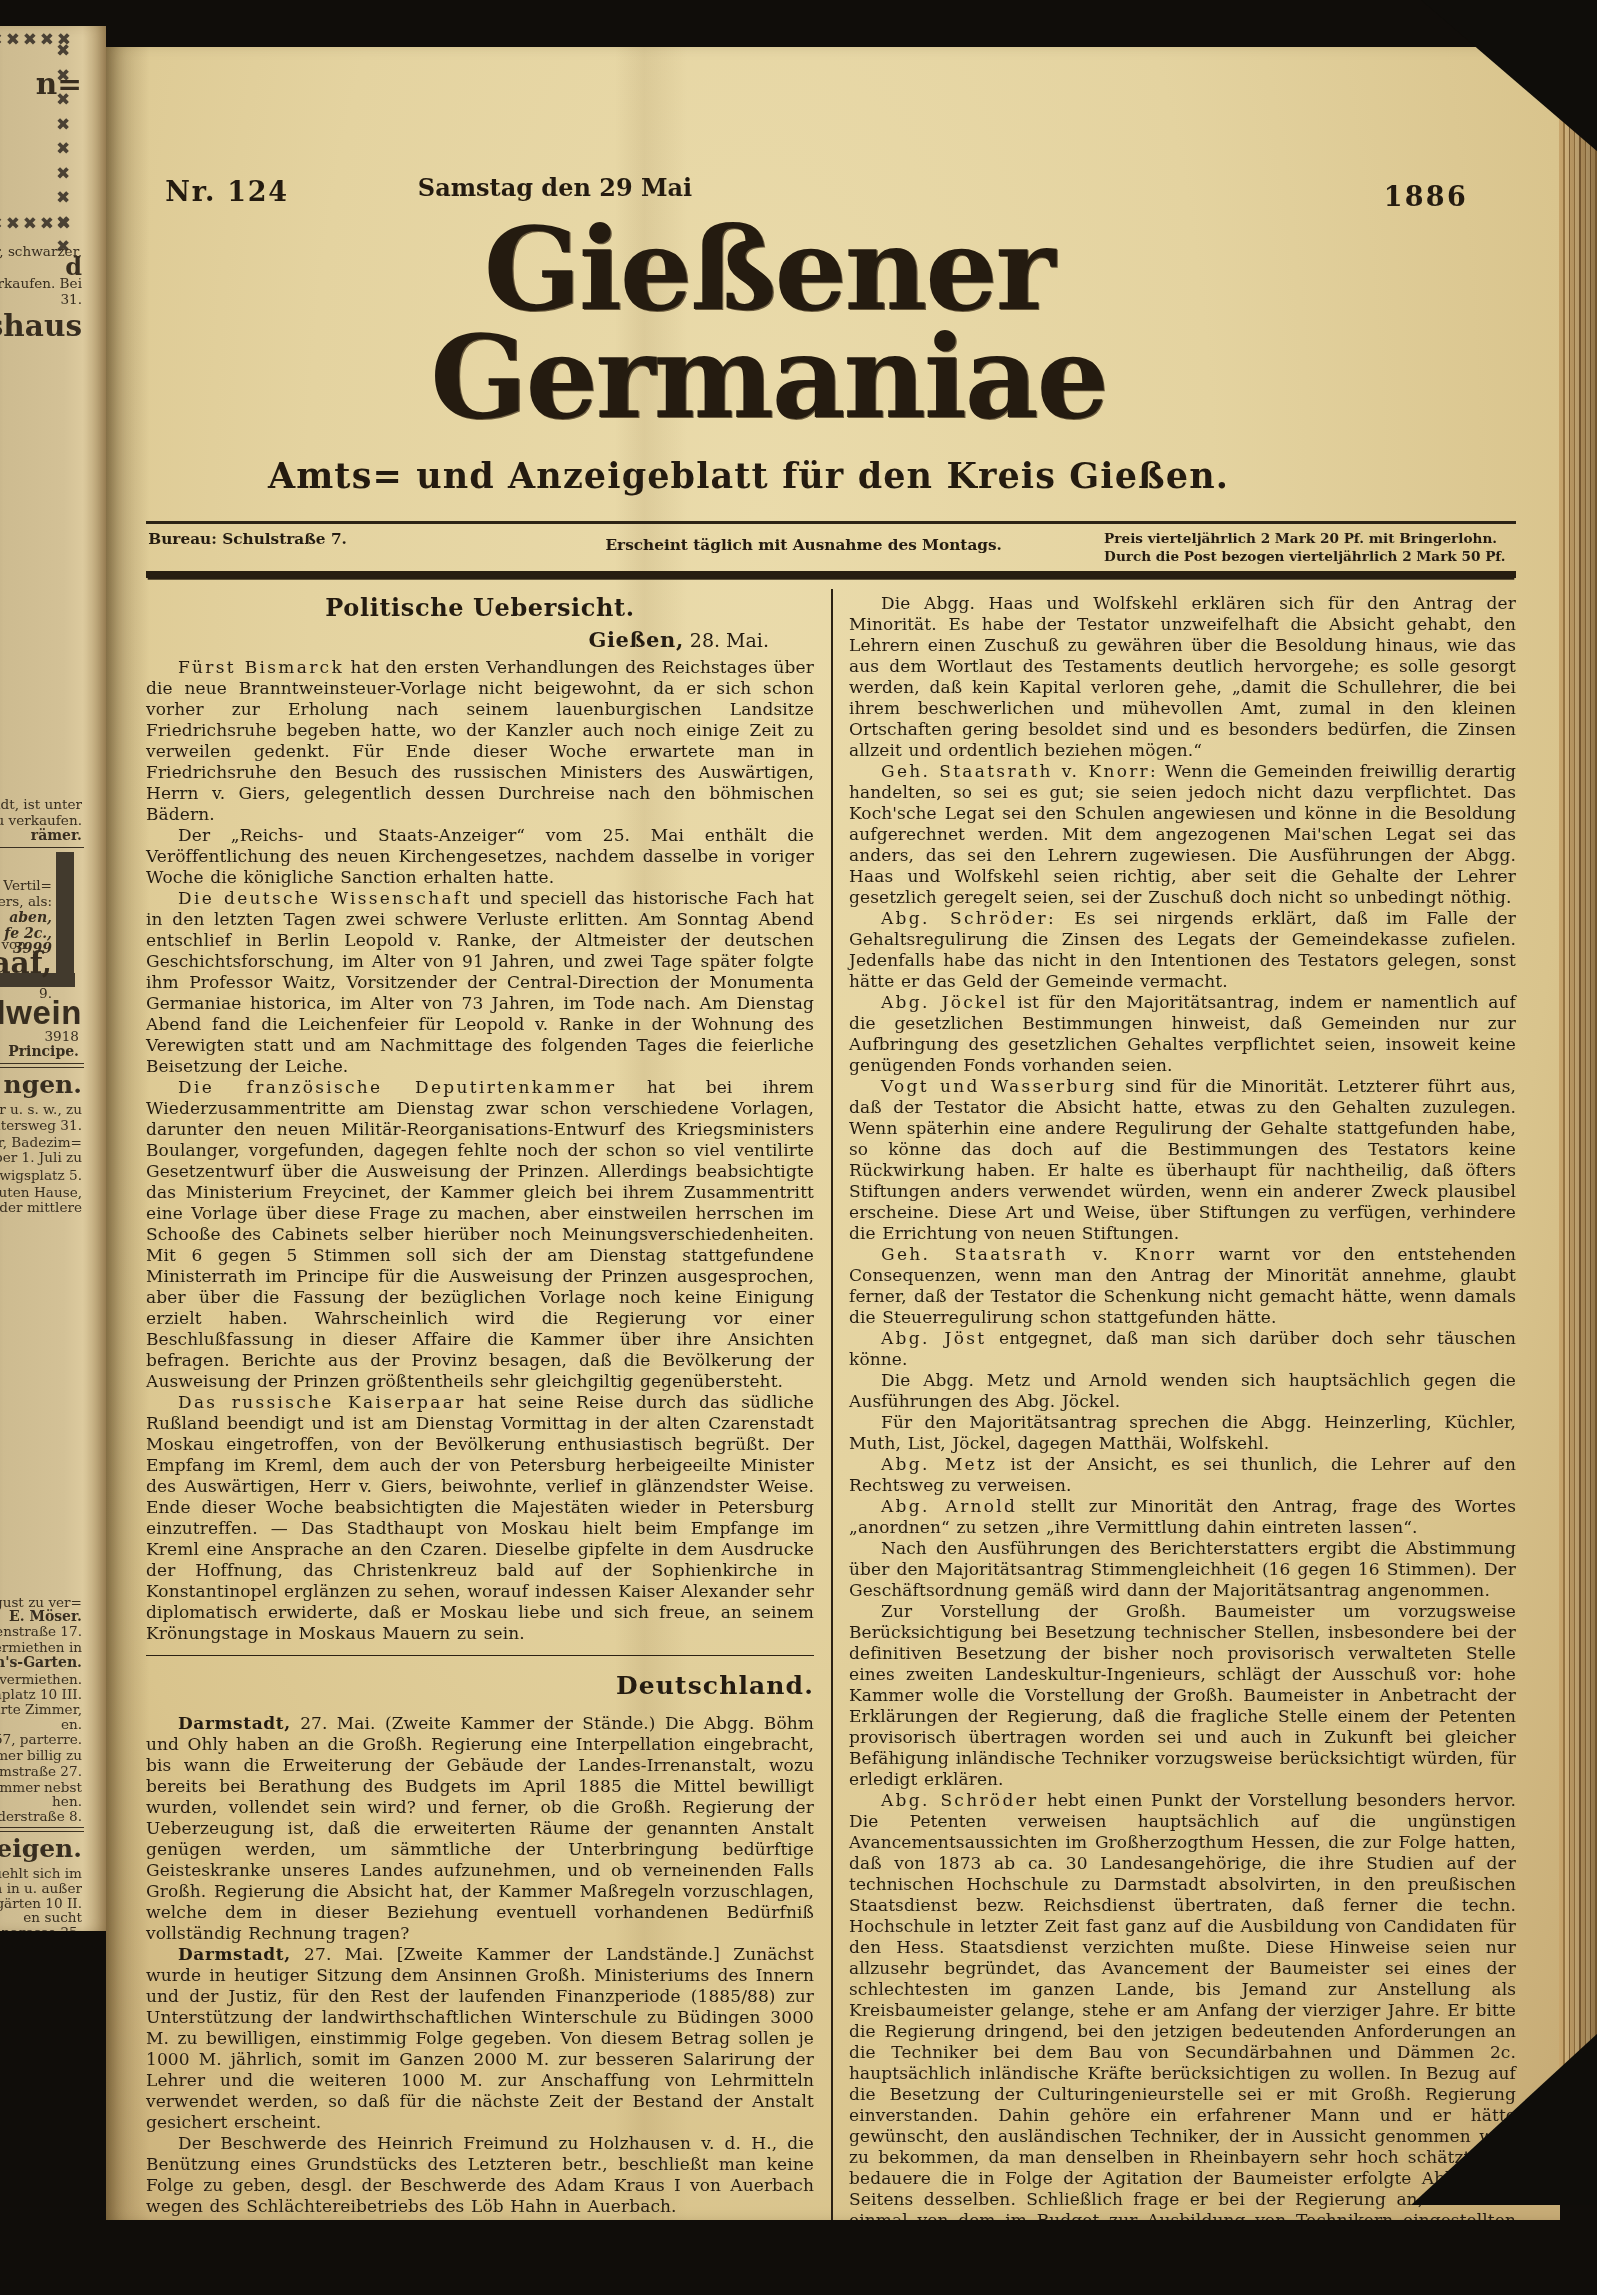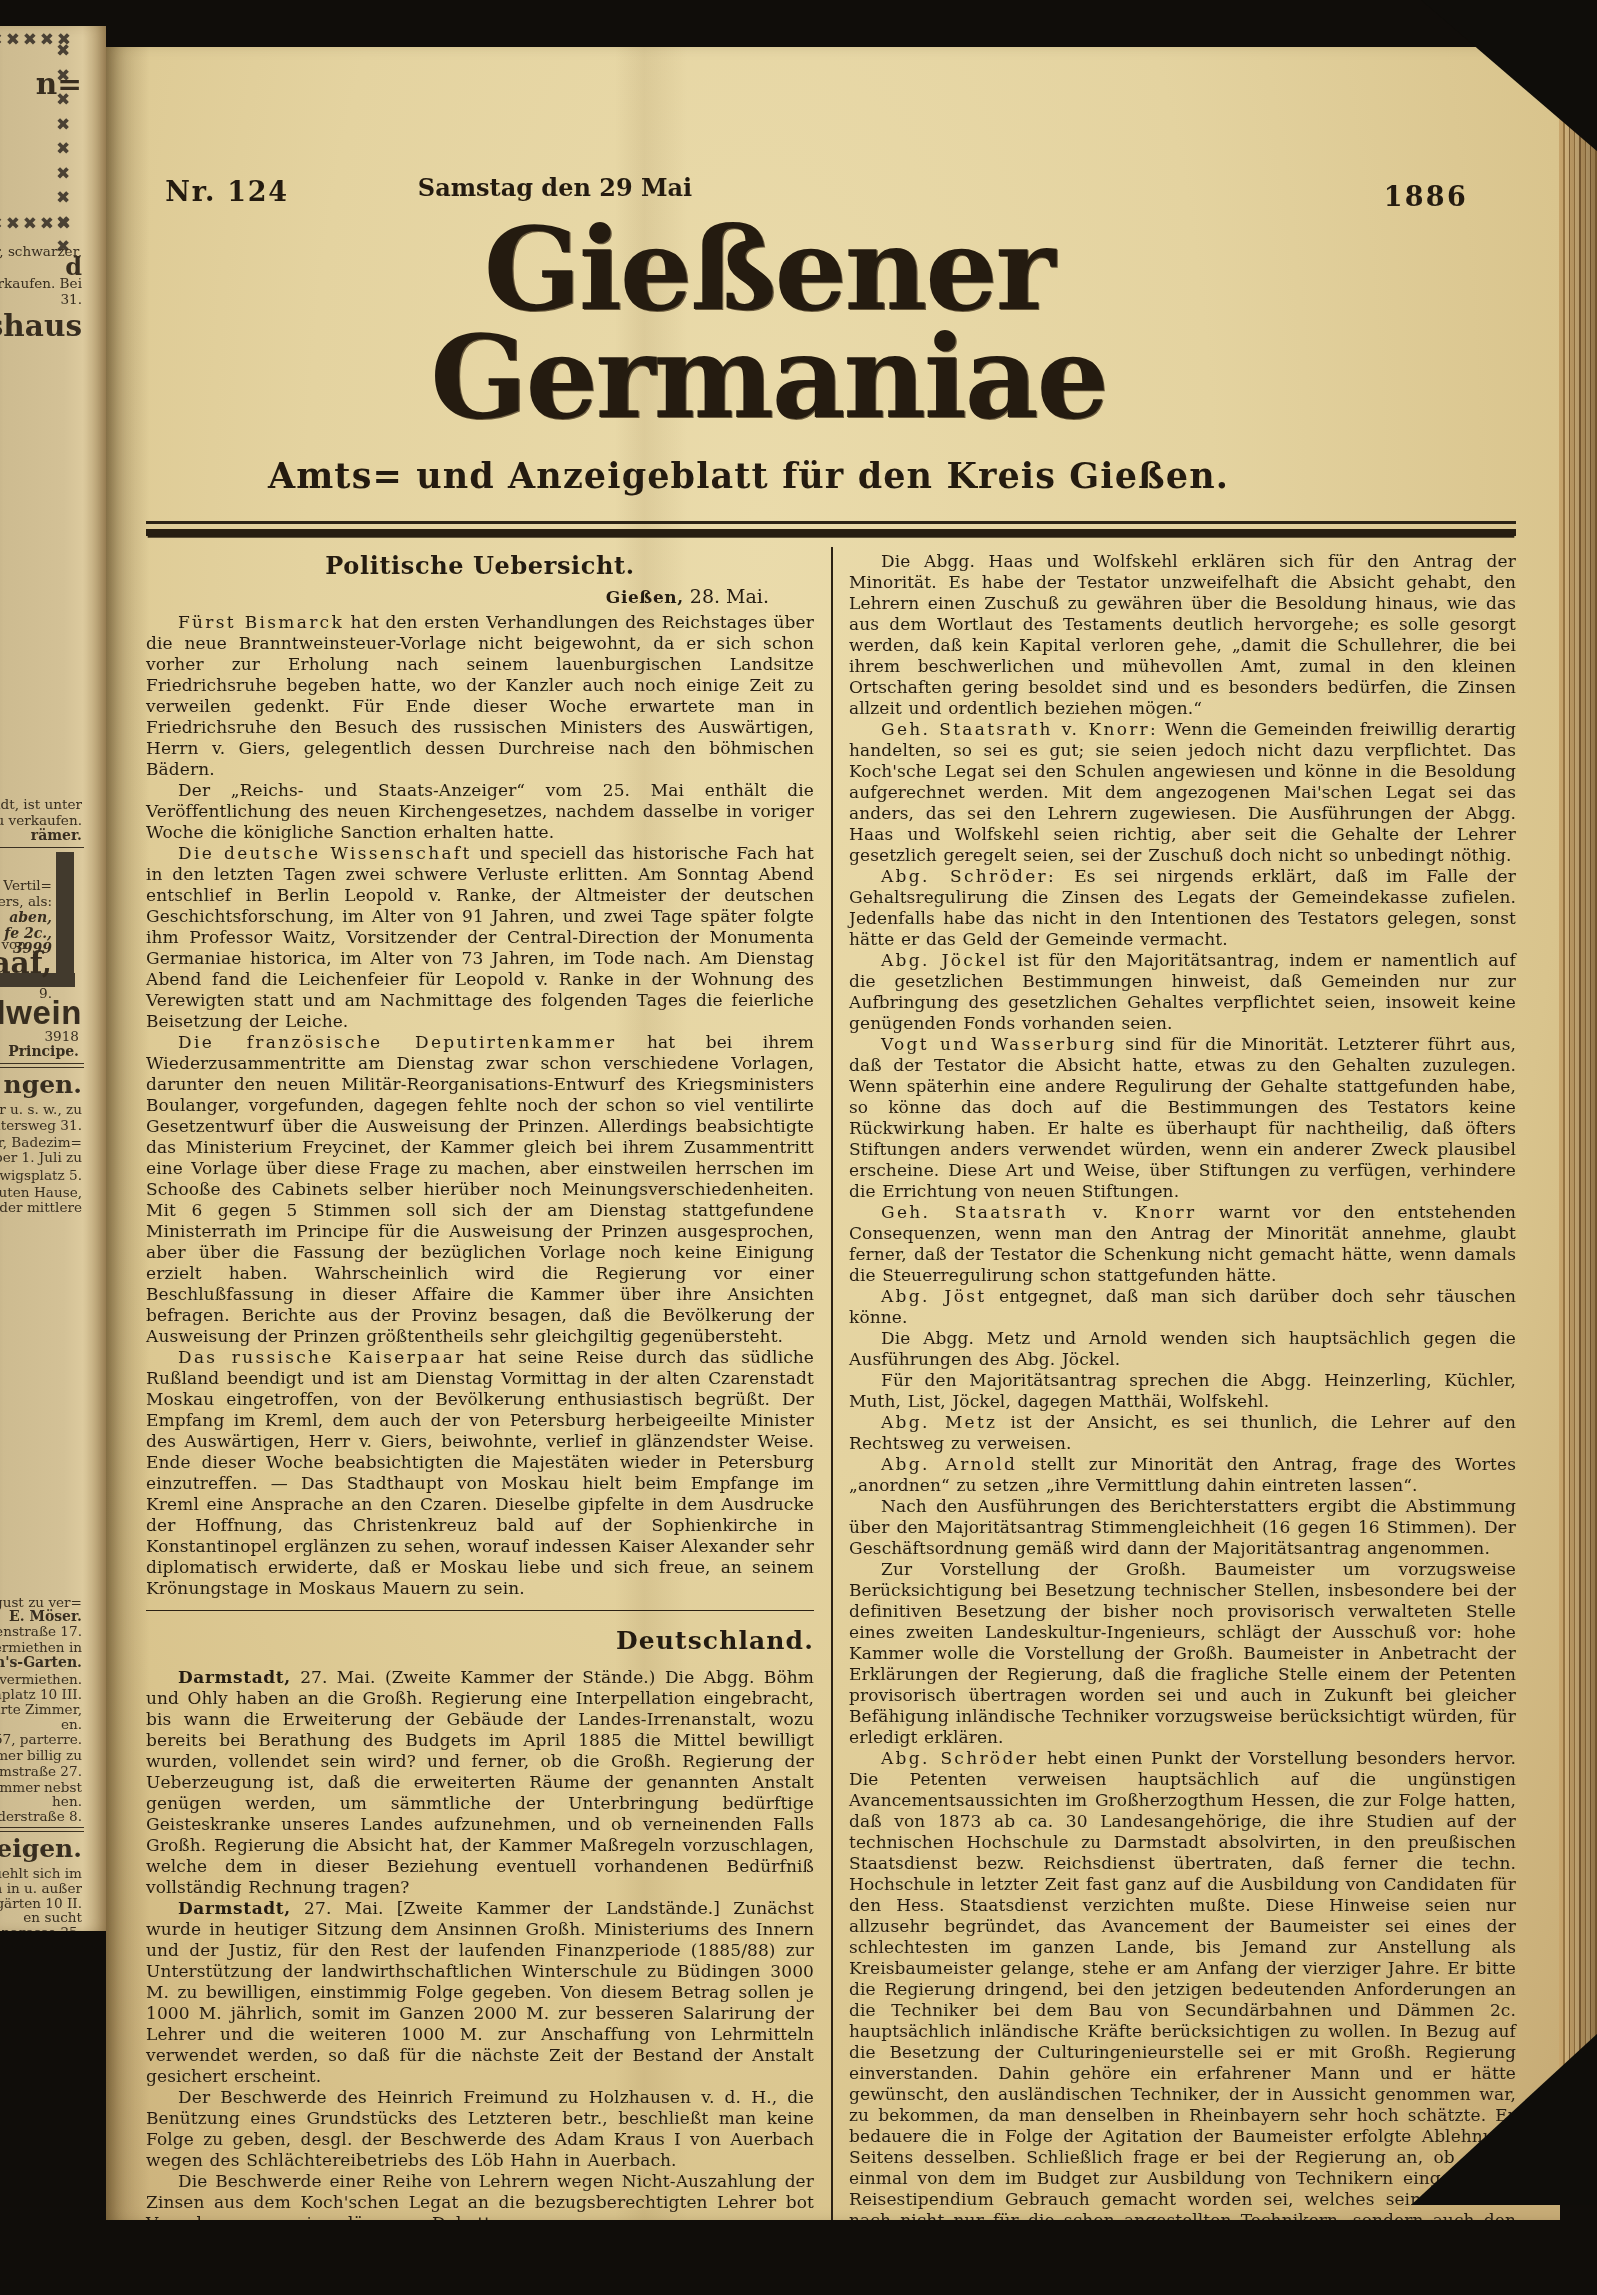--- a/index.html
+++ b/index.html
@@ -64,21 +64,21 @@
   .col-right{padding-left:18px;}
   .bp{
     margin:0;font-size:17px;line-height:21px;text-align:justify;text-indent:32px;
     word-spacing:1.1px;letter-spacing:0.1px;
   }
   .ld{font-weight:normal;}
   .sp{letter-spacing:2.3px;}
   .bd{font-weight:bold;letter-spacing:0.6px;}
   .sec-h{margin:0 0 5.7px 0;text-align:center;font-size:24px;font-weight:bold;letter-spacing:0.6px;}
   .dateline{font-size:19px;text-align:right;padding-right:45px;margin:1.1px 0 4.5px 0;}
-  .dateline .city{font-weight:bold;font-size:17px;letter-spacing:0.6px;}
+  .dateline .city{font-weight:bold;font-size:21px;letter-spacing:0.6px;}
   .sect-rule{border-top:1.7px solid #2b2114;margin:11.4px 0 14.8px 0;}
   .de-h{margin:3.4px 0 12.5px 0;text-align:right;font-size:25px;font-weight:bold;letter-spacing:1.1px;}
   
   .page-edge{
     position:absolute;left:1559px;top:31px;width:38px;height:2115px;
     background:
       linear-gradient(90deg,rgba(0,0,0,0) 0%,rgba(40,20,0,.35) 100%),
       repeating-linear-gradient(90deg,#c8a66e 0 4px,#9a7844 4px 5.7px,#d6b983 5.7px 9.7px,#85653a 9.7px 10.8px);
   }
   .corner-tr{position:absolute;top:0;right:0;width:177px;height:152px;background:#0f0d0a;clip-path:polygon(0 0,100% 0,100% 100%);}
@@ -157,20 +157,28 @@
     <header class="masthead">
       <div class="issue-no">Nr. 124</div>
       <div class="m-date">Samstag den 29 Mai</div>
       <div class="m-year">1886</div>
       <h1 class="title">Gießener Germaniae</h1>
       <div class="subtitle">Amts= und Anzeigeblatt für den Kreis Gießen.</div>
     </header>
 
     <div class="rule-single"></div>
 
+    <div class="info-row">
+      <div class="info-left">Bureau: Schulstraße 7.</div>
+      <div class="info-center">Erscheint täglich mit Ausnahme des Montags.</div>
+      <div class="info-right">
+        <div>Preis vierteljährlich 2 Mark 20 Pf. mit Bringerlohn.</div>
+        <div>Durch die Post bezogen vierteljährlich 2 Mark 50 Pf.</div>
+      </div>
+    </div>
 
     <div class="rule-thick"></div>
 
     <div class="columns">
 
       <section class="col col-left">
         <h2 class="sec-h">Politische Uebersicht.</h2>
         <div class="dateline">
           <span class="city">Gießen,</span><span> 28. Mai.</span>
         </div>

